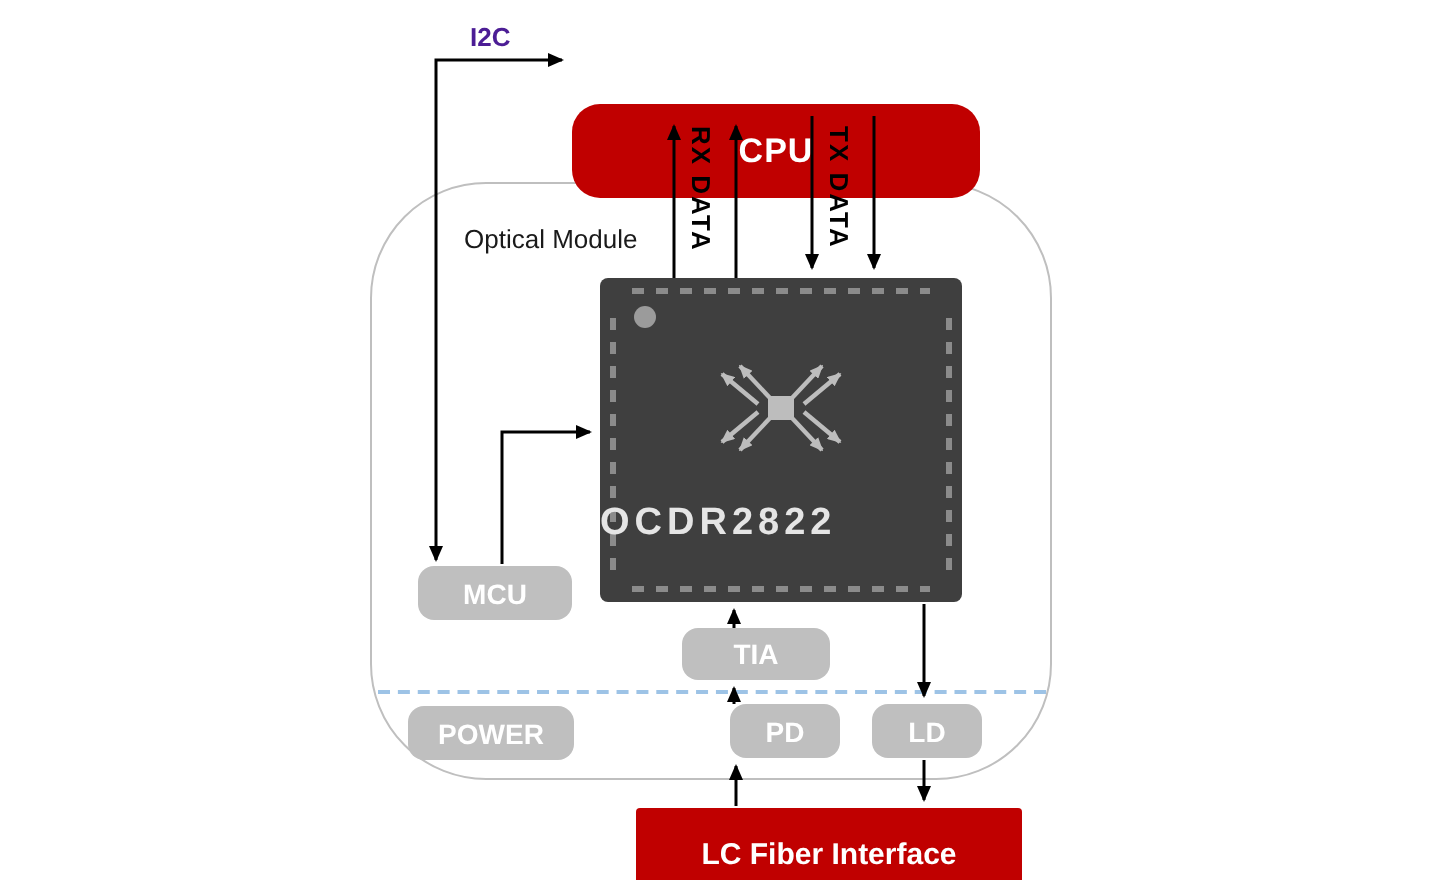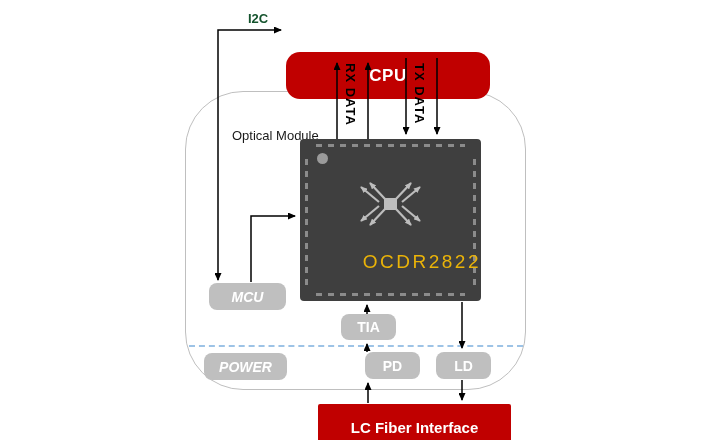--- a/index.html
+++ b/index.html
@@ -7,73 +7,73 @@
   body { font-family:"Liberation Sans", sans-serif; }
 
   .canvas { position:relative; width:720px; height:440px; background:#fff; overflow:hidden; }
   .abs { position:absolute; }
 
   .module-outline {
     left:185px; top:91px; width:341px; height:299px;
     border:1.5px solid var(--outline-gray,#bfbfbf);
     border-radius:58px; background:#fff;
   }
-  .module-label { left:232px; top:128px; font-size:13px; color:#1a1a1a; }
+  .module-label { left:232px; top:112px; font-size:13px; color:#1a1a1a; }
 
   .divider {
     left:189px; top:345px; width:334px; height:0;
     border-top:2px dashed var(--divider-blue,#9dc3e6);
   }
 
   .cpu {
     left:286px; top:10px; width:204px; height:47px;
     background:var(--accent-red,#c00000); border-radius:14px;
     display:flex; align-items:center; justify-content:center;
     color:#fff; font-weight:bold; font-size:17px; letter-spacing:.5px;margin-top:42px;
   }
 
   .block {
     background:var(--block-gray,#bfbfbf); border-radius:8px;
     display:flex; align-items:center; justify-content:center;
     color:#fff; font-weight:bold; font-size:14px;
   }
-  .mcu   { left:209px; top:283px; width:77px; height:27px;font-style:italic; }
-  .tia   { left:341px; top:314px; width:55px; height:26px; }
-  .power { left:204px; top:353px; width:83px; height:27px;font-style:italic; }
+  .mcu   { left:209px; top:283px; width:77px; height:27px; }
+  .tia   { left:341px; top:314px; width:74px; height:26px; }
+  .power { left:204px; top:353px; width:83px; height:27px; }
   .pd    { left:341px; top:352px; width:55px; height:27px;margin-left:24px; }
   .ld    { left:436px; top:352px; width:55px; height:27px; }
 
   .fiber {
     left:318px; top:404px; width:193px; height:46px;
     background:var(--accent-red,#c00000); border-radius:2px;
     display:flex; align-items:center; justify-content:center;
     color:#fff; font-weight:bold; font-size:15px;
   }
 
-  .i2c-label { left:235px; top:11px; font-size:13px; font-weight:bold; color:#14532d;margin-left:13px; }
+  .i2c-label { left:235px; top:11px; font-size:13px; font-weight:bold; color:#4c1d95; }
   .vlabel {
     writing-mode:vertical-rl; font-size:13px; font-weight:bold;
     color:#000; letter-spacing:1px; white-space:nowrap;
   }
   .rx-label { left:343px; top:63px; height:78px; }
   .tx-label { left:412px; top:63px; height:78px; }
 
   .chip {
     left:300px; top:139px; width:181px; height:162px;
     background:var(--chip-dark,#3f3f3f); border-radius:4px;
   }
   .pins-top    { position:absolute; left:16px; right:16px; top:5px;    height:3px; background:repeating-linear-gradient(90deg,#8b8b8b 0 6px, transparent 6px 12px); }
   .pins-bottom { position:absolute; left:16px; right:16px; bottom:5px; height:3px; background:repeating-linear-gradient(90deg,#8b8b8b 0 6px, transparent 6px 12px); }
   .pins-left   { position:absolute; top:16px; bottom:16px; left:5px;   width:3px;  background:repeating-linear-gradient(0deg,#8b8b8b 0 6px, transparent 6px 12px); }
   .pins-right  { position:absolute; top:16px; bottom:16px; right:5px;  width:3px;  background:repeating-linear-gradient(0deg,#8b8b8b 0 6px, transparent 6px 12px); }
   .pin1 { position:absolute; left:17px; top:14px; width:11px; height:11px; border-radius:50%; background:#9b9b9b; }
   .chip-logo { position:absolute; left:52px; top:30px; width:77px; height:70px; }
   .chip-label {
-    position:absolute; left:0; right:0; top:112px; text-align:right;
-    color:#eab308; font-size:19px; font-weight:normal; letter-spacing:2.5px;
+    position:absolute; left:0; right:0; top:112px; text-align:left;
+    color:#e5e5e5; font-size:19px; font-weight:bold; letter-spacing:2.5px;
   }
 
   .overlay { position:absolute; left:0; top:0; width:720px; height:440px; pointer-events:none; }
 </style>
 </head>
 <body>
 
 <div class="canvas">
 
   <div class="abs module-outline"></div>

